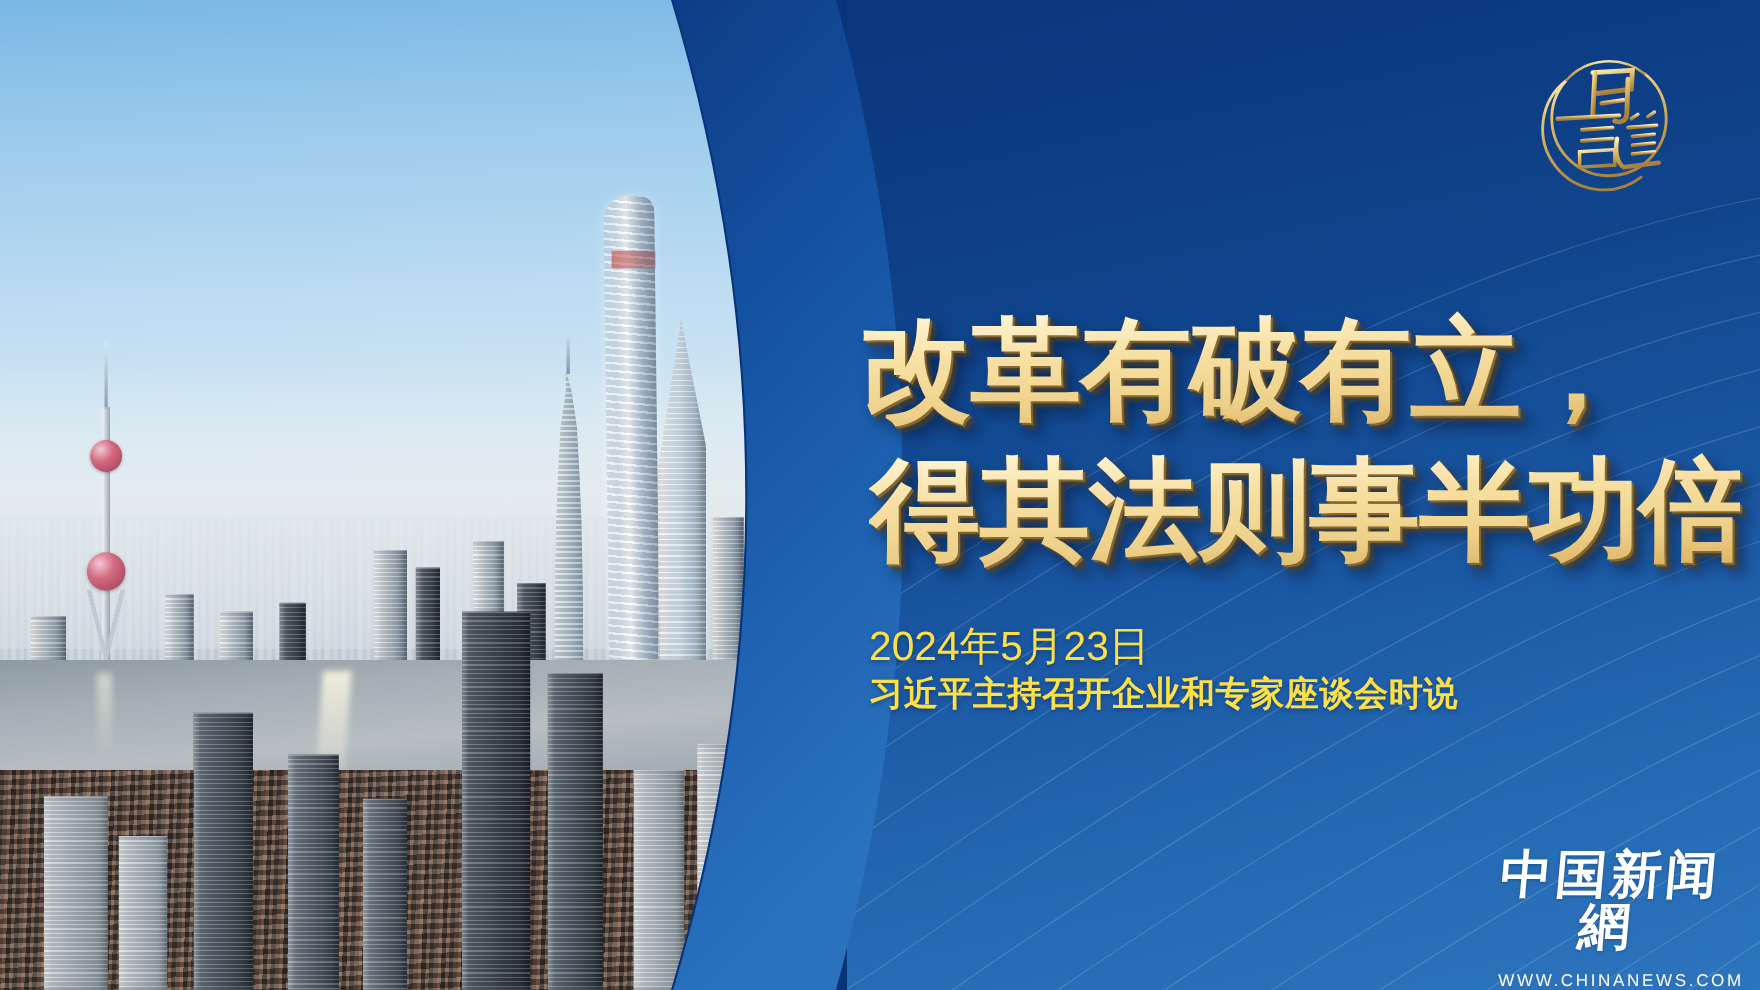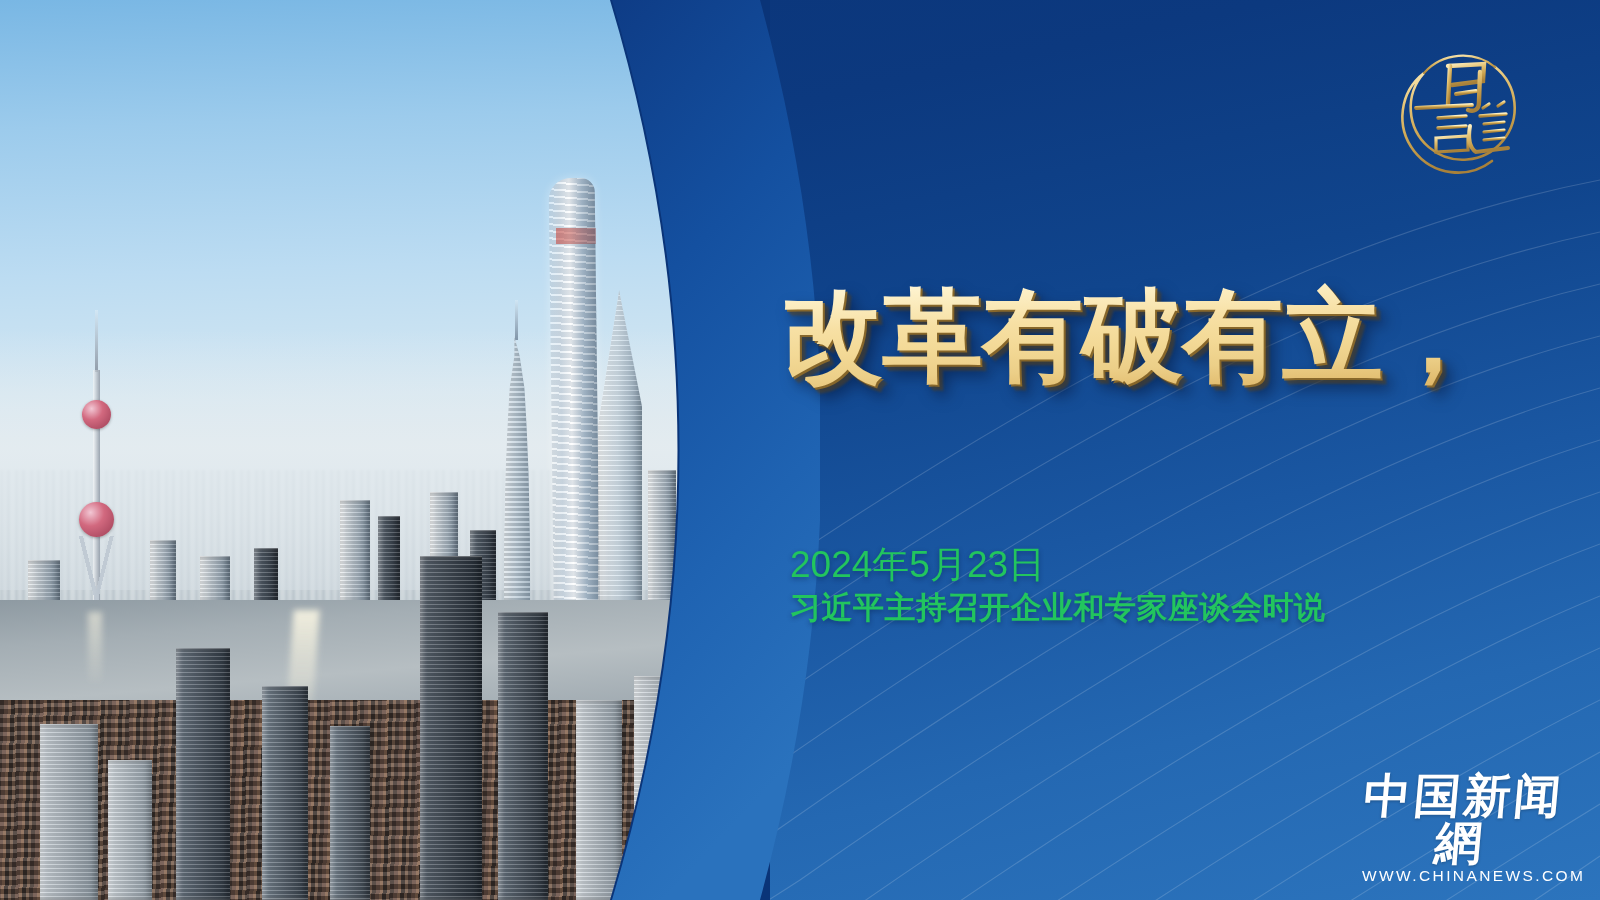--- a/index.html
+++ b/index.html
@@ -324,22 +324,22 @@
       drop-shadow(2px 2px 0 rgba(150,112,40,0.85))
       drop-shadow(4px 4px 1px rgba(92,66,20,0.55))
       drop-shadow(6px 7px 7px rgba(4,22,58,0.55));
   }
   .title-line.l2 { margin-left: 8px; }
 
   
   .subtitle-block {
     position: absolute;
     left: 790px;
-    top: 542px;
-    color: #22c55e;
+    top: 565px;
+    color: #fde047;
   }
   .sub-date {
     font-size: 37px;
     line-height: 1.25;
     font-weight: normal;
     letter-spacing: 0px;
     text-shadow: 0 2px 5px rgba(4,28,70,0.45);
   }
   .sub-text {
     font-size: 31px;
@@ -361,21 +361,21 @@
   .cn-logo-cn {
     font-size: 47px;
     font-weight: bold;
     font-family: "DejaVu Serif", "Liberation Serif", serif;
     letter-spacing: 3px;
     line-height: 1;
     transform: skewX(-5deg);
     text-shadow: 0 1px 3px rgba(0,0,0,0.25);
   }
   .cn-logo-url {
-    margin-top: 2px;
+    margin-top: 18px;
     font-size: 15.5px;
     letter-spacing: 2.4px;
     font-weight: normal;
     line-height: 1;
   }
 </style>
 </head>
 <body>
 
 <div id="poster">
@@ -500,20 +500,21 @@
         <path d="M96,82 L116,80" stroke-width="3.2"></path>
         <path d="M96,90 L116,88" stroke-width="3.2"></path>
         <path d="M96,98 L116,96" stroke-width="3.2"></path>
         <path d="M82,84 C80,96 82,106 88,110 L120,106" stroke-width="4.0"></path>
       </g>
     </svg>
   </div>
 
   <div class="title-block">
     <div class="title-line l1">改革有破有立，</div>
+    <div class="title-line l2">得其法则事半功倍</div>
   </div>
 
   <div class="subtitle-block">
     <div class="sub-date">2024年5月23日</div>
     <div class="sub-text">习近平主持召开企业和专家座谈会时说</div>
   </div>
 
   <div class="cn-logo">
     <div class="cn-logo-cn">中国新闻網</div>
     <div class="cn-logo-url">WWW.CHINANEWS.COM</div>

